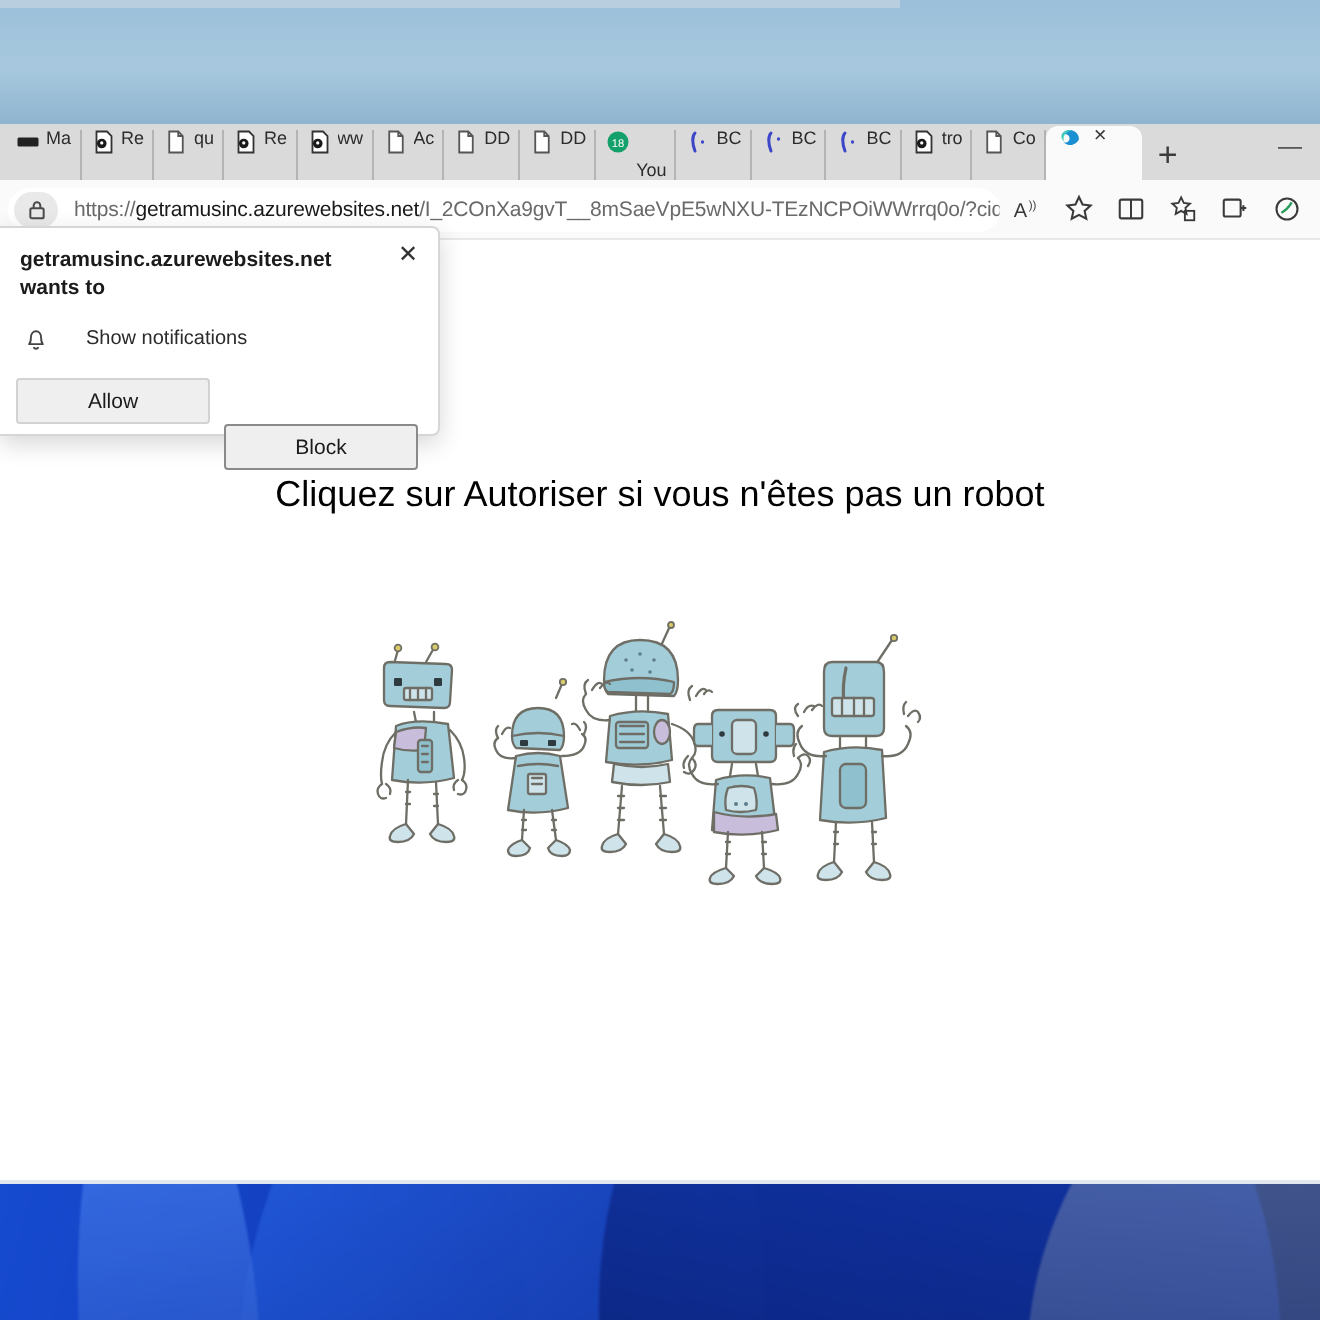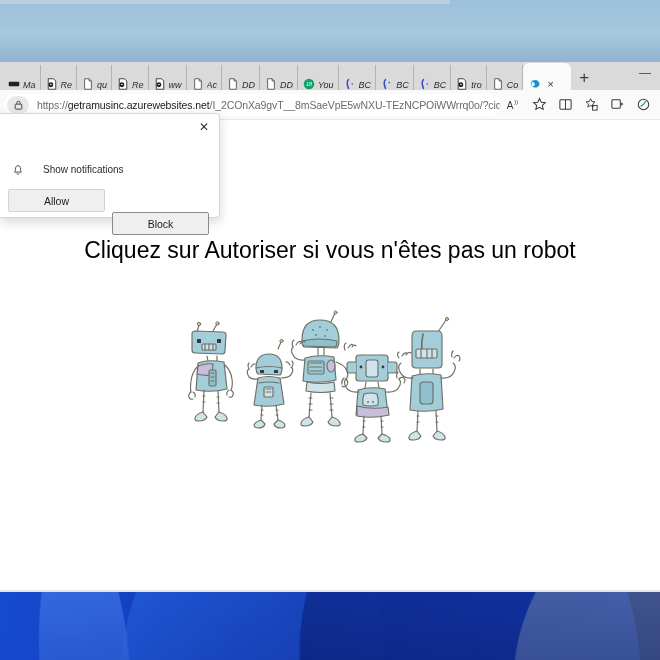--- a/index.html
+++ b/index.html
@@ -40,26 +40,25 @@
 
   
   .tabstrip {
     position: relative; height: 28px; width: 660px;
     background: #dadada;
     display: flex; align-items: flex-end;
   }
   .tab {
     position: relative;
     height: 25px; min-width: 0;
-    display: flex; align-items: flex-end; gap: 3px;
+    display: flex; align-items: flex-start; gap: 3px;
     padding: 0 4px 0 5px;
     font-size: 9px; color: #2c2c2c; white-space: nowrap; overflow: hidden;
     border-right: 1px solid #b4b4b4;
     background: transparent;
-    font-style: italic;
   }
   .tab-label { overflow: hidden; text-overflow: clip; max-width: 22px; line-height: 1; }
   .tab.active {
     background: #fafafa;
     border-right: none;
     border-radius: 6px 6px 0 0;
     height: 27px;
     padding: 0 6px;
     min-width: 48px;
     gap: 6px;
@@ -102,21 +101,21 @@
     width: 26px; height: 24px; flex: 0 0 26px;
     display: flex; align-items: center; justify-content: center; color: #3a3a3a;
   }
 
   
   .viewport {
     position: relative; width: 660px; height: 469px; background: #ffffff; overflow: hidden;
   }
   .page-heading {
     position: absolute; top: 117px; left: 0; width: 660px;
-    text-align: center; font-size: 23px; color: #000000; font-weight: 400;
+    text-align: center; font-size: 18px; color: #000000; font-weight: 400;
   }
   .robots-wrap {
     position: absolute; top: 190px; left: 0; width: 660px;
     display: flex; justify-content: center;
   }
 
   
   .flyout {
     position: absolute; left: 0; top: 51px; width: 220px; height: 105px;
     background: #ffffff;
@@ -473,20 +472,21 @@
               <path d="M237 121 q-7 2-8 6 q-1 3 4 3 q6 0 8-4z" fill="#cfe3ea"></path>
               <path d="M257 121 q7 2 8 6 q1 3-4 3 q-6 0-8-4z" fill="#cfe3ea"></path>
             </g>
 
           </g>
         </svg>
       </div>
     </div>
 
     <div class="flyout">
+      <div class="flyout-title">getramusinc.azurewebsites.net wants to</div>
       <div class="flyout-close">✕</div>
       <div class="flyout-perm">
         <svg width="12" height="13" viewBox="0 0 14 15">
           <path d="M3 10.5c1-1 1-2.2 1-3.6C4 4.6 5.3 3 7 3s3 1.6 3 3.9c0 1.4 0 2.6 1 3.6z" fill="none" stroke="#444" stroke-width="1.1" stroke-linejoin="round"></path>
           <path d="M5.6 12.2a1.5 1.5 0 0 0 2.8 0" fill="none" stroke="#444" stroke-width="1.1"></path>
         </svg>
         <span>Show notifications</span>
       </div>
       <div class="flyout-buttons">
         <div class="btn">Allow</div>

